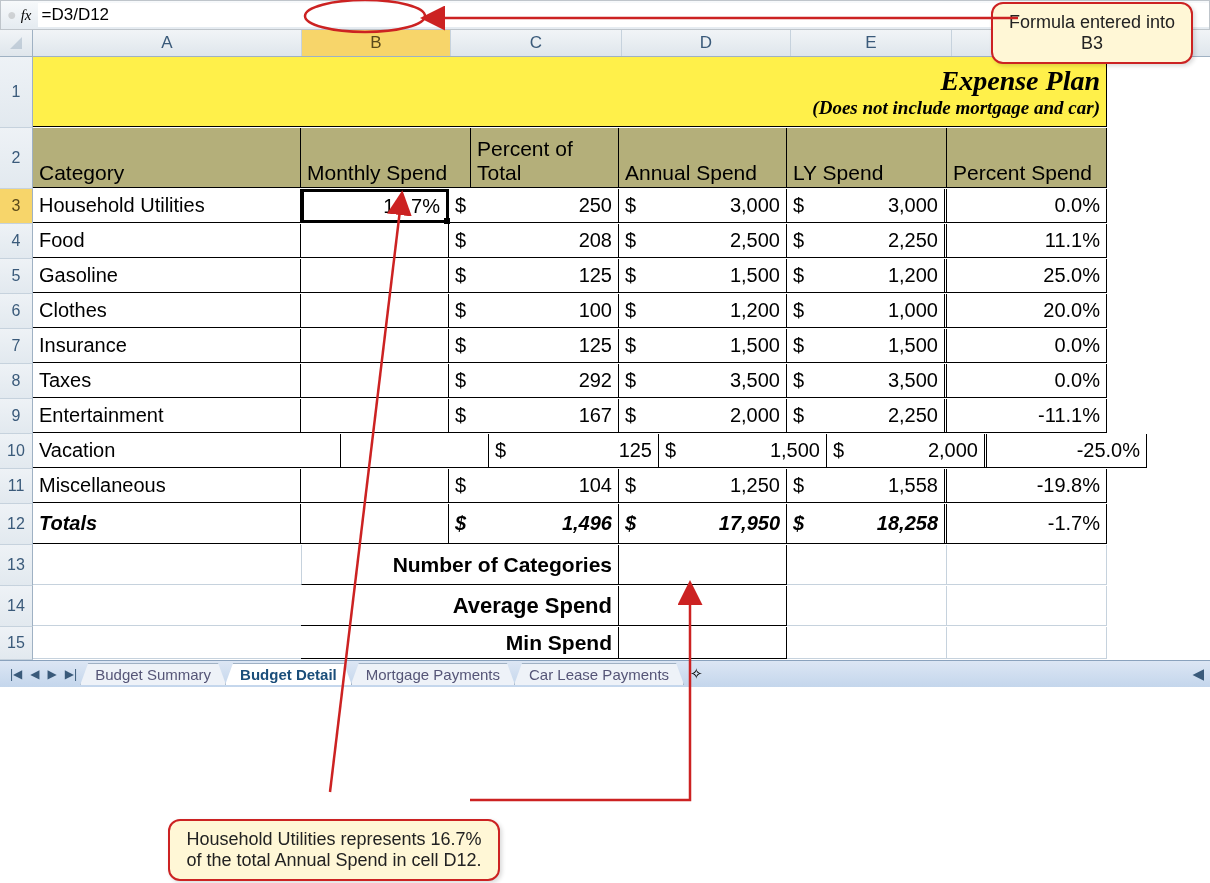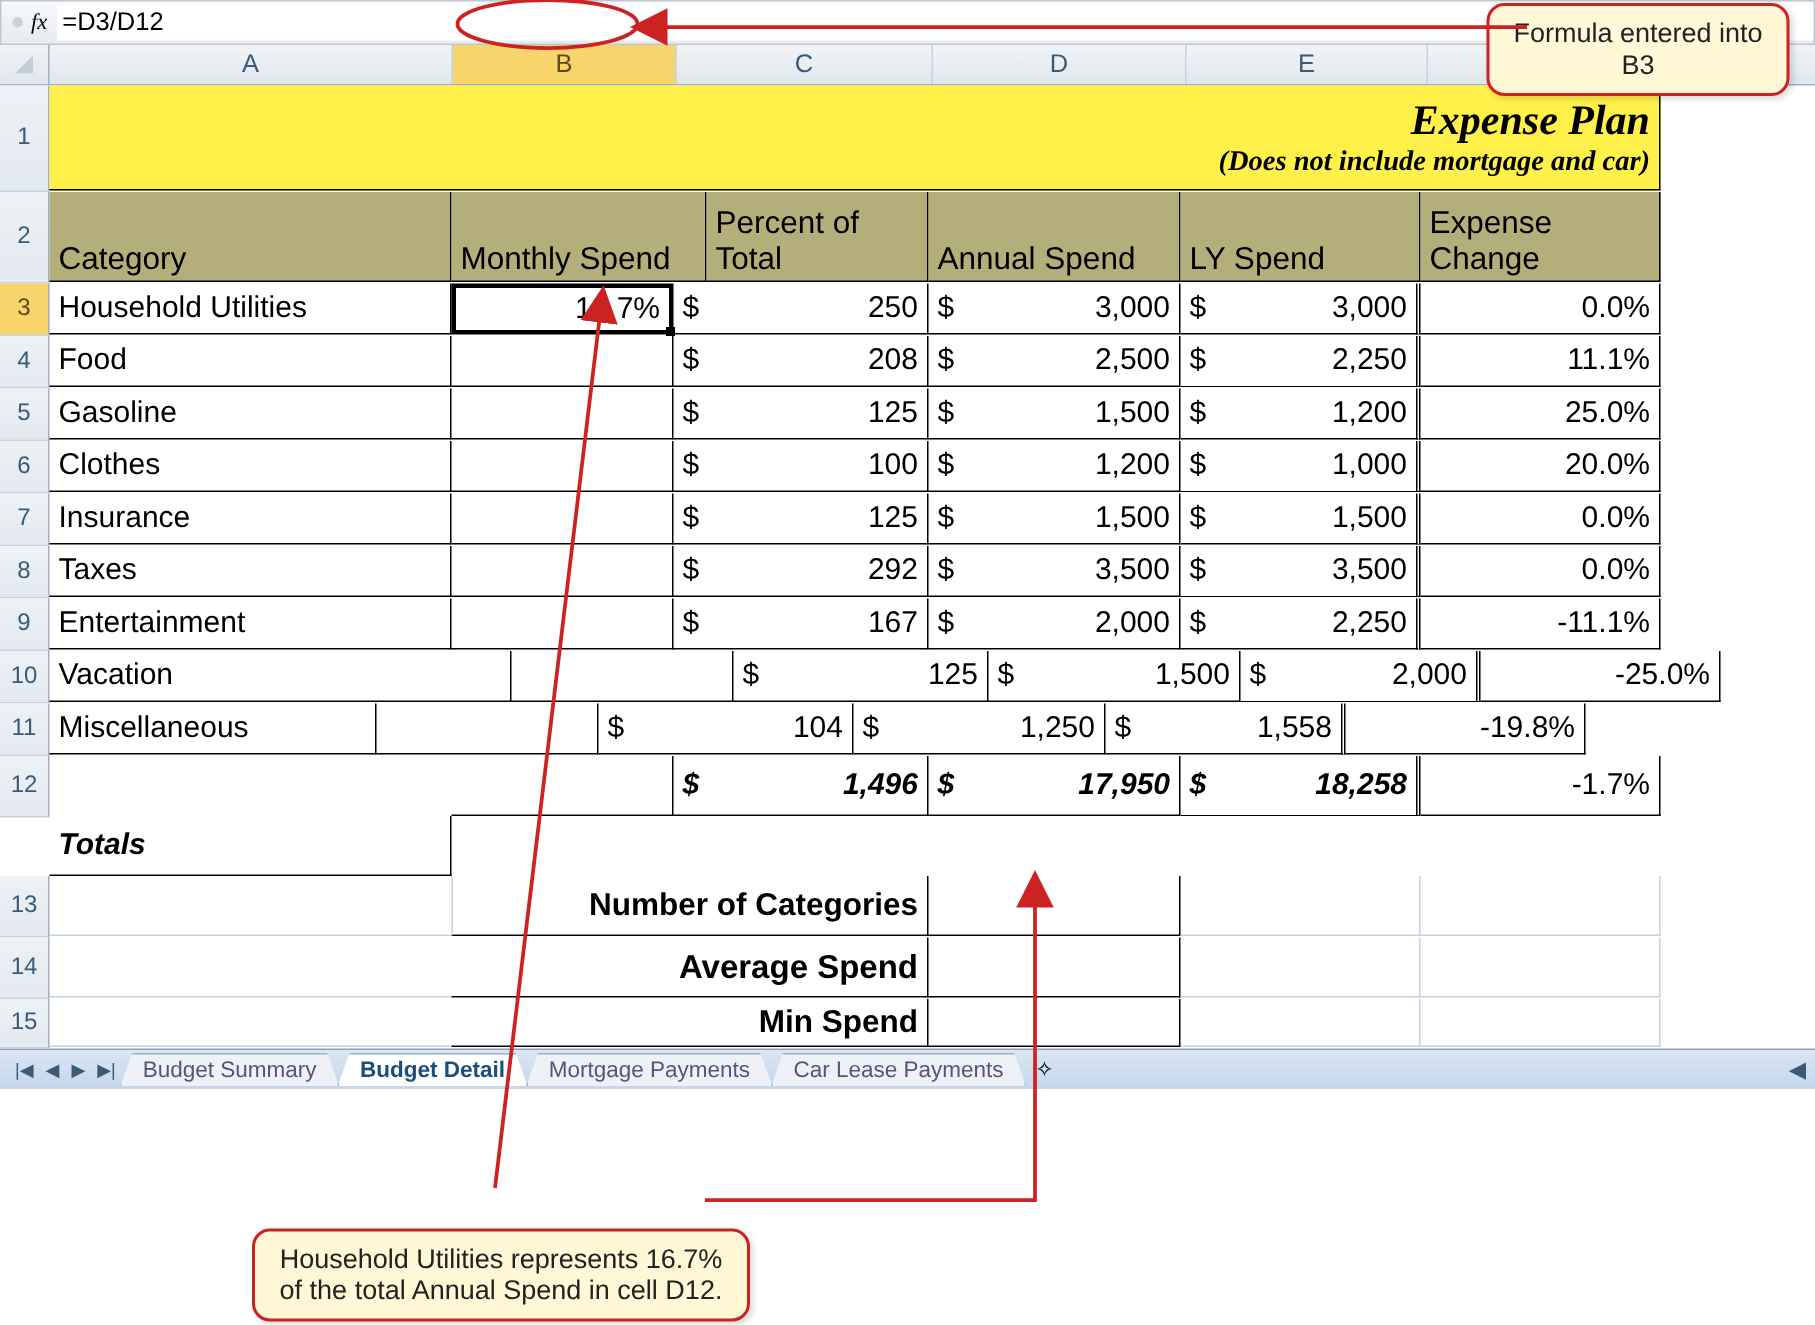--- a/index.html
+++ b/index.html
@@ -232,21 +232,21 @@
       </div>
     </div>
 
     <div class="row">
       <div class="rowhdr" style="height:60px">2</div>
       <div class="hdrcell" style="width:268px;height:60px">Category</div>
       <div class="hdrcell" style="width:170px;height:60px">Monthly Spend</div>
       <div class="hdrcell" style="width:148px;height:60px">Percent of Total</div>
       <div class="hdrcell" style="width:168px;height:60px">Annual Spend</div>
       <div class="hdrcell" style="width:160px;height:60px">LY Spend</div>
-      <div class="hdrcell" style="width:160px;height:60px">Expense Change</div>
+      <div class="hdrcell" style="width:160px;height:60px">Percent Spend</div>
     </div>
 
     <div id="data-rows">
         <div class="row">
           <div class="rowhdr sel" style="height:34px">3</div>
           <div class="cell" style="width:268px;height:34px">Household Utilities</div>
           <div class="cell right selcell" style="width:148px;height:34px">16.7%</div>
           <div class="cell money" style="width:170px;height:34px">
             <span>$</span>
             <span>250</span>
@@ -382,41 +382,41 @@
             <span>1,500</span>
           </div>
           <div class="cell money doubleright" style="width:160px;height:34px">
             <span>$</span>
             <span>2,000</span>
           </div>
           <div class="cell right" style="width:160px;height:34px">-25.0%</div>
         </div>
         <div class="row">
           <div class="rowhdr" style="height:34px">11</div>
-          <div class="cell" style="width:218px;height:34px">Miscellaneous</div>
+          <div class="cell" style="width:268px;height:34px">Miscellaneous</div>
           <div class="cell right" style="width:148px;height:34px"></div>
           <div class="cell money" style="width:170px;height:34px">
             <span>$</span>
             <span>104</span>
           </div>
           <div class="cell money" style="width:168px;height:34px">
             <span>$</span>
             <span>1,250</span>
           </div>
           <div class="cell money doubleright" style="width:160px;height:34px">
             <span>$</span>
             <span>1,558</span>
           </div>
           <div class="cell right" style="width:160px;height:34px">-19.8%</div>
         </div>
       </div>
 
     <div class="row">
       <div class="rowhdr" style="height:40px">12</div>
-      <div class="cell bold italic" style="width:268px;height:40px;border-bottom:1px solid #000;margin-top:40px;">Totals</div>
+      <div class="cell bold italic" style="width:268px;height:40px;border-bottom:1px solid #000;">Totals</div>
       <div class="cell" style="width:148px;height:40px;border-bottom:1px solid #000;"></div>
       <div class="cell money bold italic" style="width:170px;height:40px">
           <span>$</span>
           <span>1,496</span>
         </div>
       <div class="cell money bold italic" style="width:168px;height:40px">
           <span>$</span>
           <span>17,950</span>
         </div>
       <div class="cell money bold italic doubleright" style="width:160px;height:40px">

